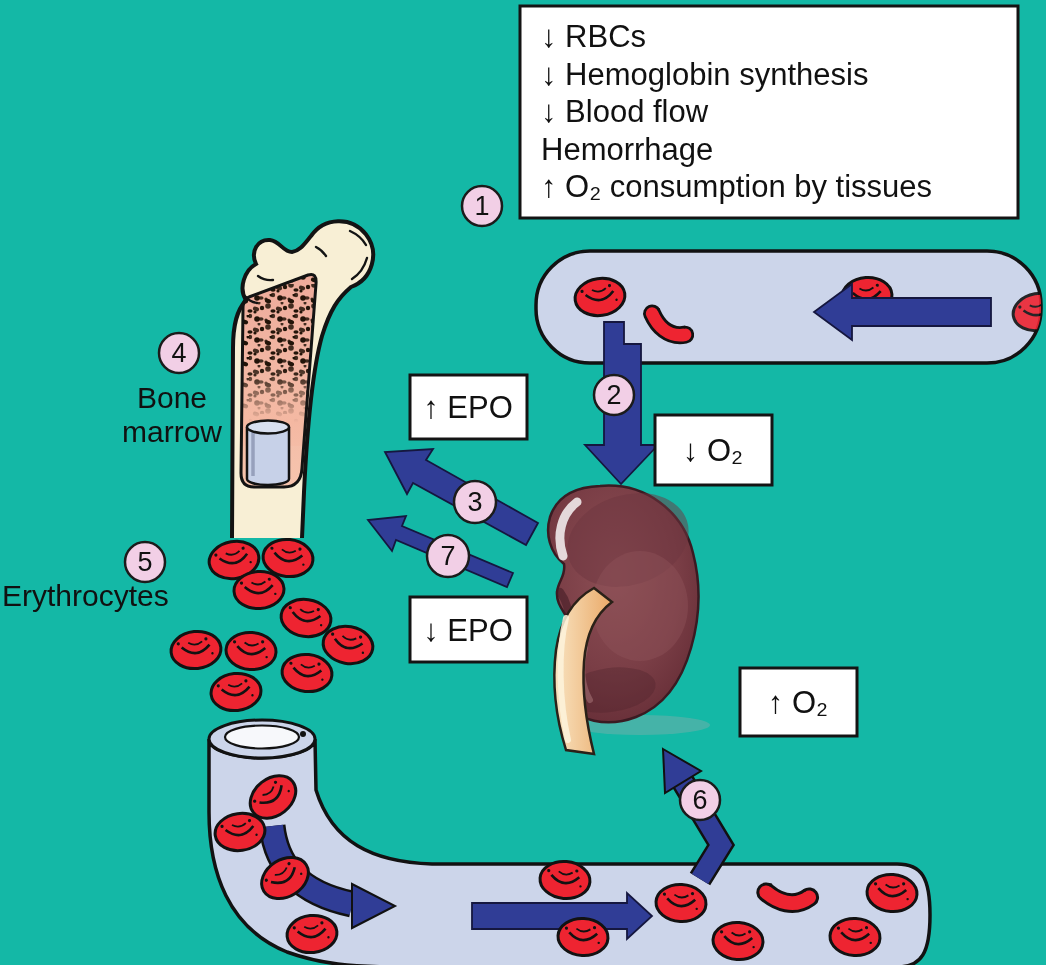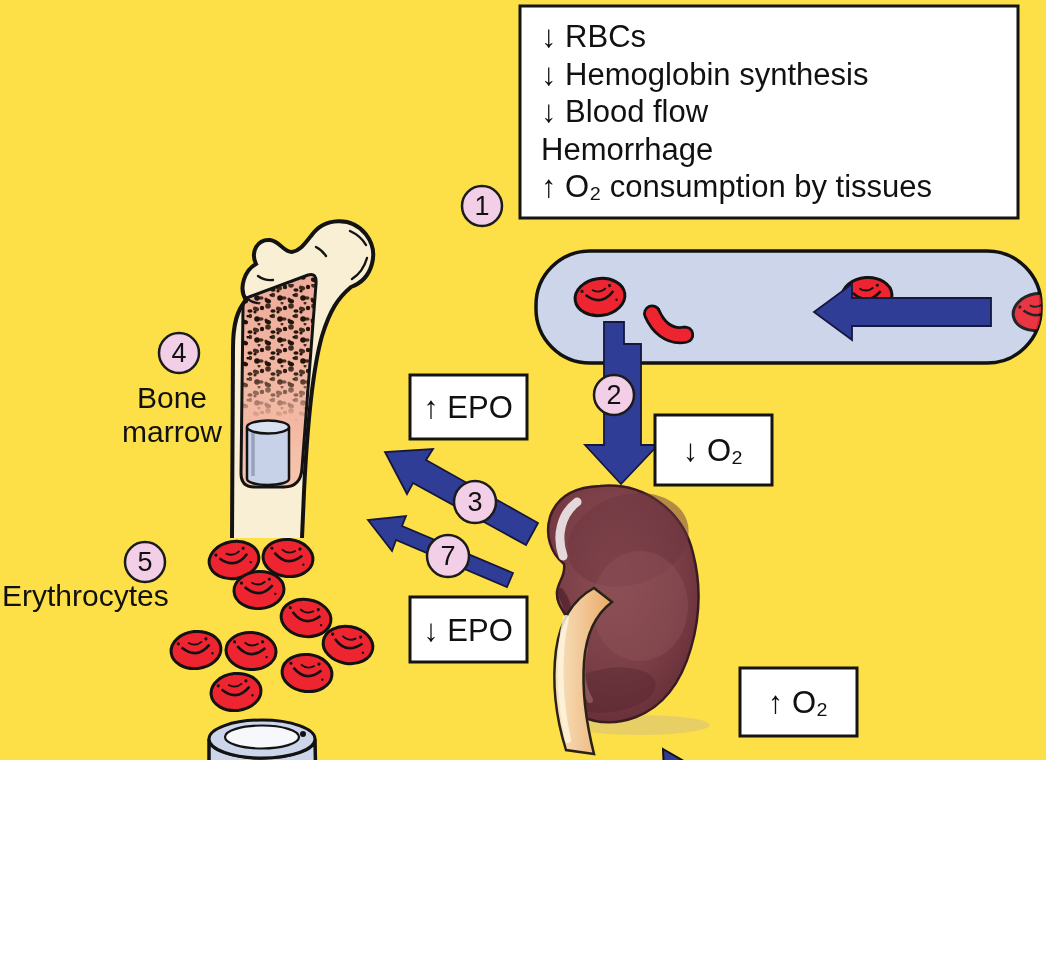--- a/index.html
+++ b/index.html
@@ -1,16 +1,16 @@
 <!DOCTYPE html>
 <html><head>
 <meta charset="utf-8">
 <style>
   html,body{margin:0;padding:0;background:#ffffff;}
-  .stage{position:relative;width:1046px;height:760px;background:#fde047;overflow:hidden;}
+  .stage{position:relative;width:1046px;height:965px;background:#14b8a6;overflow:hidden;}
   svg{position:absolute;left:0;top:0;}
   text{font-family:"Liberation Sans","DejaVu Sans",sans-serif;fill:#111;}
   .boxtext{font-size:31px;}
   .labeltext{font-size:30px;}
   .markertext{font-size:27px;}
   .whitebox{fill:#ffffff;stroke:#141414;stroke-width:3;}
   .navy{fill:#303d96;stroke:#15173f;stroke-width:1.8;}
   .outline{stroke:#131313;fill:none;}
 </style>
 </head>

